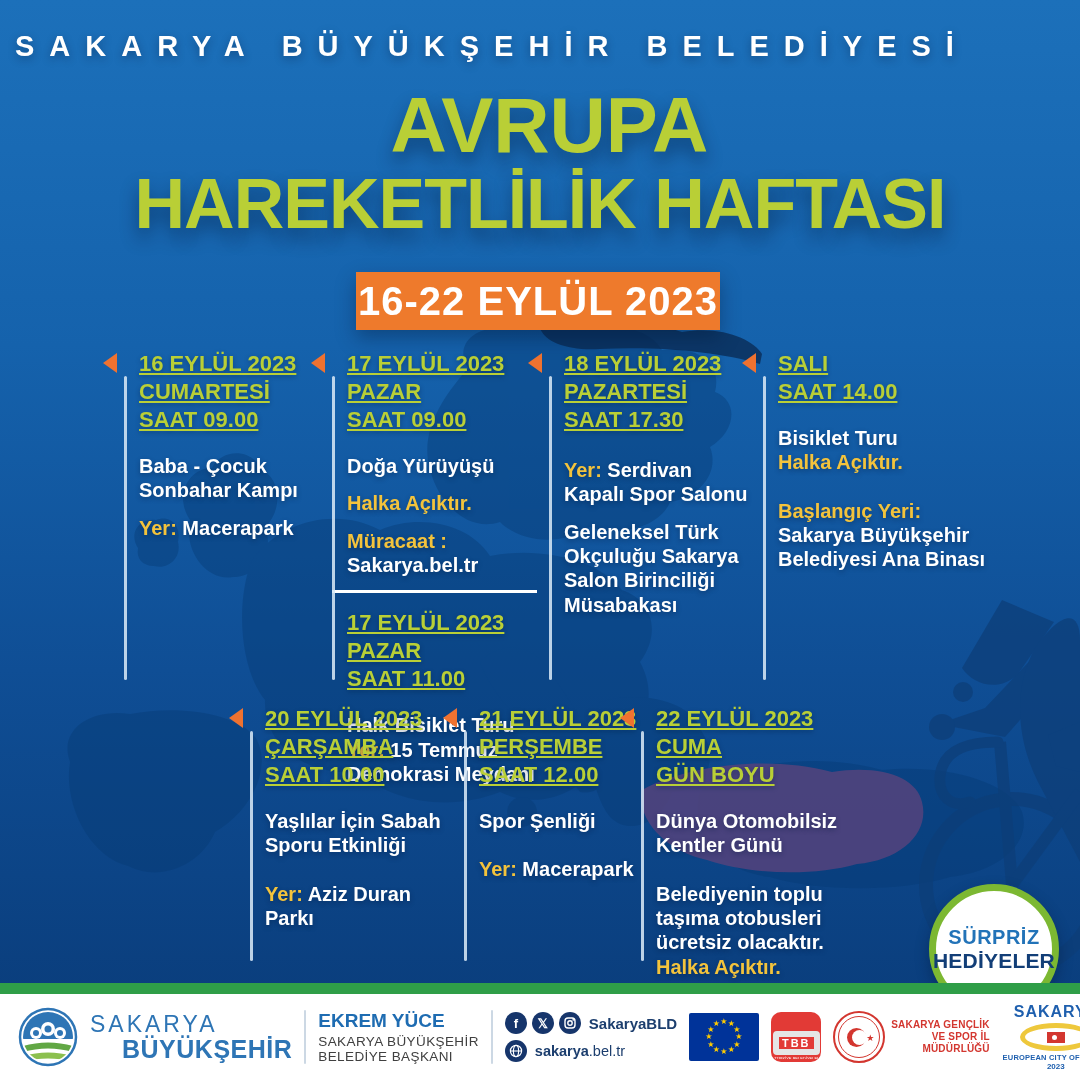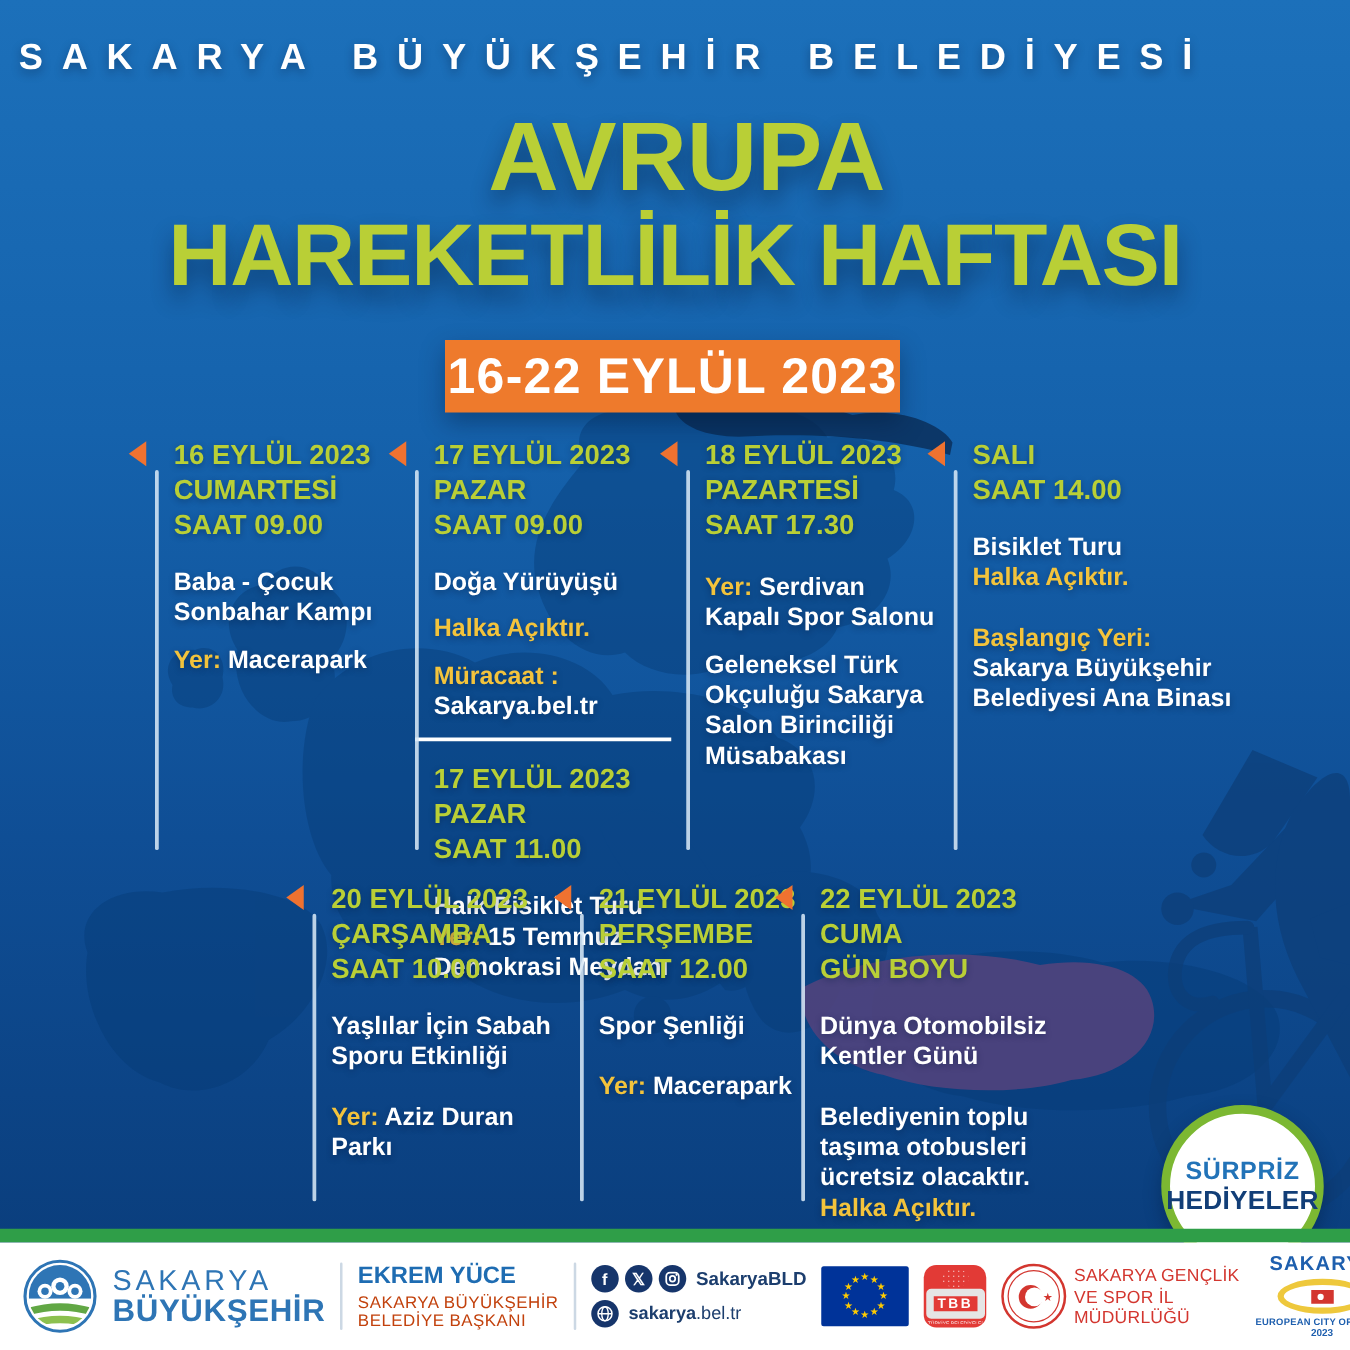--- a/index.html
+++ b/index.html
@@ -32,21 +32,21 @@
   
   #events-layer{position:absolute;inset:0;z-index:2;}
   .event-col{position:absolute;}
   .v-line{position:absolute;left:0;top:26px;width:3px;background:rgba(213,230,245,.88);border-radius:2px;}
   .tri{
     position:absolute;left:-21px;top:3px;width:0;height:0;border-style:solid;
     border-width:10px 14px 10px 0;border-color:transparent #ef7230 transparent transparent;
   }
   .event{position:relative;padding-left:15px;}
   .event-heading{color:#b9cf36;font-weight:800;font-size:22px;line-height:1.27;margin:0 0 20px 0;
-    text-shadow:0 2px 5px rgba(0,25,60,.4);}
+    text-shadow:0 2px 5px rgba(0,25,60,.4);text-decoration:underline;}
   .event-par{color:#fff;font-weight:700;font-size:20px;line-height:1.22;margin:0 0 13px 0;
     text-shadow:0 2px 5px rgba(0,25,60,.4);}
   .event-par.mt{margin-top:24px;}
   .event-par .hl{color:#f3c33c;}
   .event-divider{height:3px;background:#fff;margin:2px 0 16px 0;}
 
   
   .badge{
     position:absolute;left:929px;top:884px;width:130px;height:130px;border-radius:50%;
     background:#fff;border:7px solid #7cb832;z-index:5;
@@ -59,25 +59,25 @@
   
   .green-strip{position:absolute;left:0;top:983px;width:1080px;height:11px;background:#2f9e48;z-index:6;}
   .footer{
     position:absolute;left:0;top:994px;width:1080px;height:86px;background:#fff;z-index:6;
     display:flex;align-items:center;padding:0 18px;gap:12px;
   }
   .fdiv{width:2px;height:54px;background:#ccd8e4;border-radius:2px;flex:0 0 auto;}
 
   .brand{display:flex;align-items:center;gap:12px;flex:0 0 auto;}
   .brand-text .bt1{color:#2e75b5;font-size:23px;letter-spacing:3px;font-weight:400;line-height:1.05;}
-  .brand-text .bt2{color:#2e75b5;font-size:25px;font-weight:800;letter-spacing:.5px;line-height:1.05;}
+  .brand-text .bt2{color:#2e75b5;font-size:25px;font-weight:800;letter-spacing:.5px;line-height:1.05;margin-left:32px;}
 
   .mayor{flex:0 0 auto;line-height:1.12;}
   .mayor .mn{color:#1e6cb2;font-weight:800;font-size:19px;margin-bottom:3px;}
-  .mayor .ml{color:#c2410c;font-weight:400;font-size:13.5px;letter-spacing:.4px;}
+  .mayor .ml{color:#404040;font-weight:400;font-size:13.5px;letter-spacing:.4px;}
 
   .social{flex:0 0 auto;display:flex;flex-direction:column;gap:6px;}
   .social .row{display:flex;align-items:center;gap:5px;}
   .sicon{width:22px;height:22px;border-radius:50%;background:#16356b;color:#fff;
     display:flex;align-items:center;justify-content:center;font-size:13px;font-weight:700;flex:0 0 auto;}
   .handle{color:#1c3e6e;font-weight:700;font-size:15px;margin-left:3px;}
   .site{color:#1c3e6e;font-size:14.5px;margin-left:3px;}
   .site b{font-weight:800;}
 
   .euflag{width:70px;height:48px;background:#003399;position:relative;border-radius:2px;flex:0 0 auto;}
@@ -90,21 +90,21 @@
   .tbb .tbb-label{color:#fff;font-weight:700;font-size:11px;letter-spacing:2px;border:6px solid #e5e5e5;
     border-radius:4px;padding:0 3px;line-height:1.1;}
   .tbb .tbb-sub{color:#fff;font-size:4px;white-space:nowrap;overflow:hidden;max-width:44px;}
 
   .ministry{display:flex;align-items:center;gap:6px;flex:0 0 auto;}
   .seal{width:52px;height:52px;border:2.5px solid #d3362f;border-radius:50%;position:relative;flex:0 0 auto;}
   .seal:before{content:"";position:absolute;inset:3px;border:1.2px solid #d3362f;border-radius:50%;}
   .seal .cres{position:absolute;left:12px;top:15px;width:19px;height:19px;border-radius:50%;background:#d3362f;}
   .seal .cres:before{content:"";position:absolute;left:5px;top:2px;width:15px;height:15px;border-radius:50%;background:#fff;}
   .seal .st{position:absolute;right:9px;top:20px;color:#d3362f;font-size:9px;}
-  .ministry .mtx{color:#d3362f;font-weight:400;font-size:14px;line-height:1.18;letter-spacing:.2px;}
+  .ministry .mtx{color:#d3362f;font-weight:700;font-size:10px;line-height:1.18;letter-spacing:.2px;text-align:right;}
 
   .ecos{flex:0 0 auto;text-align:center;width:108px;}
   .ecos .e1{color:#1e5fae;font-weight:800;font-size:16px;letter-spacing:1px;}
   .ecos .ering{margin:2px auto;width:72px;height:28px;border:5px solid #eec83c;border-radius:50%;
     position:relative;display:flex;align-items:center;justify-content:center;}
   .ecos .eflagdot{width:18px;height:11px;background:#d3362f;position:relative;}
   .ecos .eflagdot:before{content:"";position:absolute;left:5px;top:3px;width:5px;height:5px;border-radius:50%;background:#fff;}
   .ecos .e2{color:#1e5fae;font-weight:700;font-size:7.5px;letter-spacing:.2px;}
   .ecos .e3{color:#1e5fae;font-weight:700;font-size:8px;}
 

